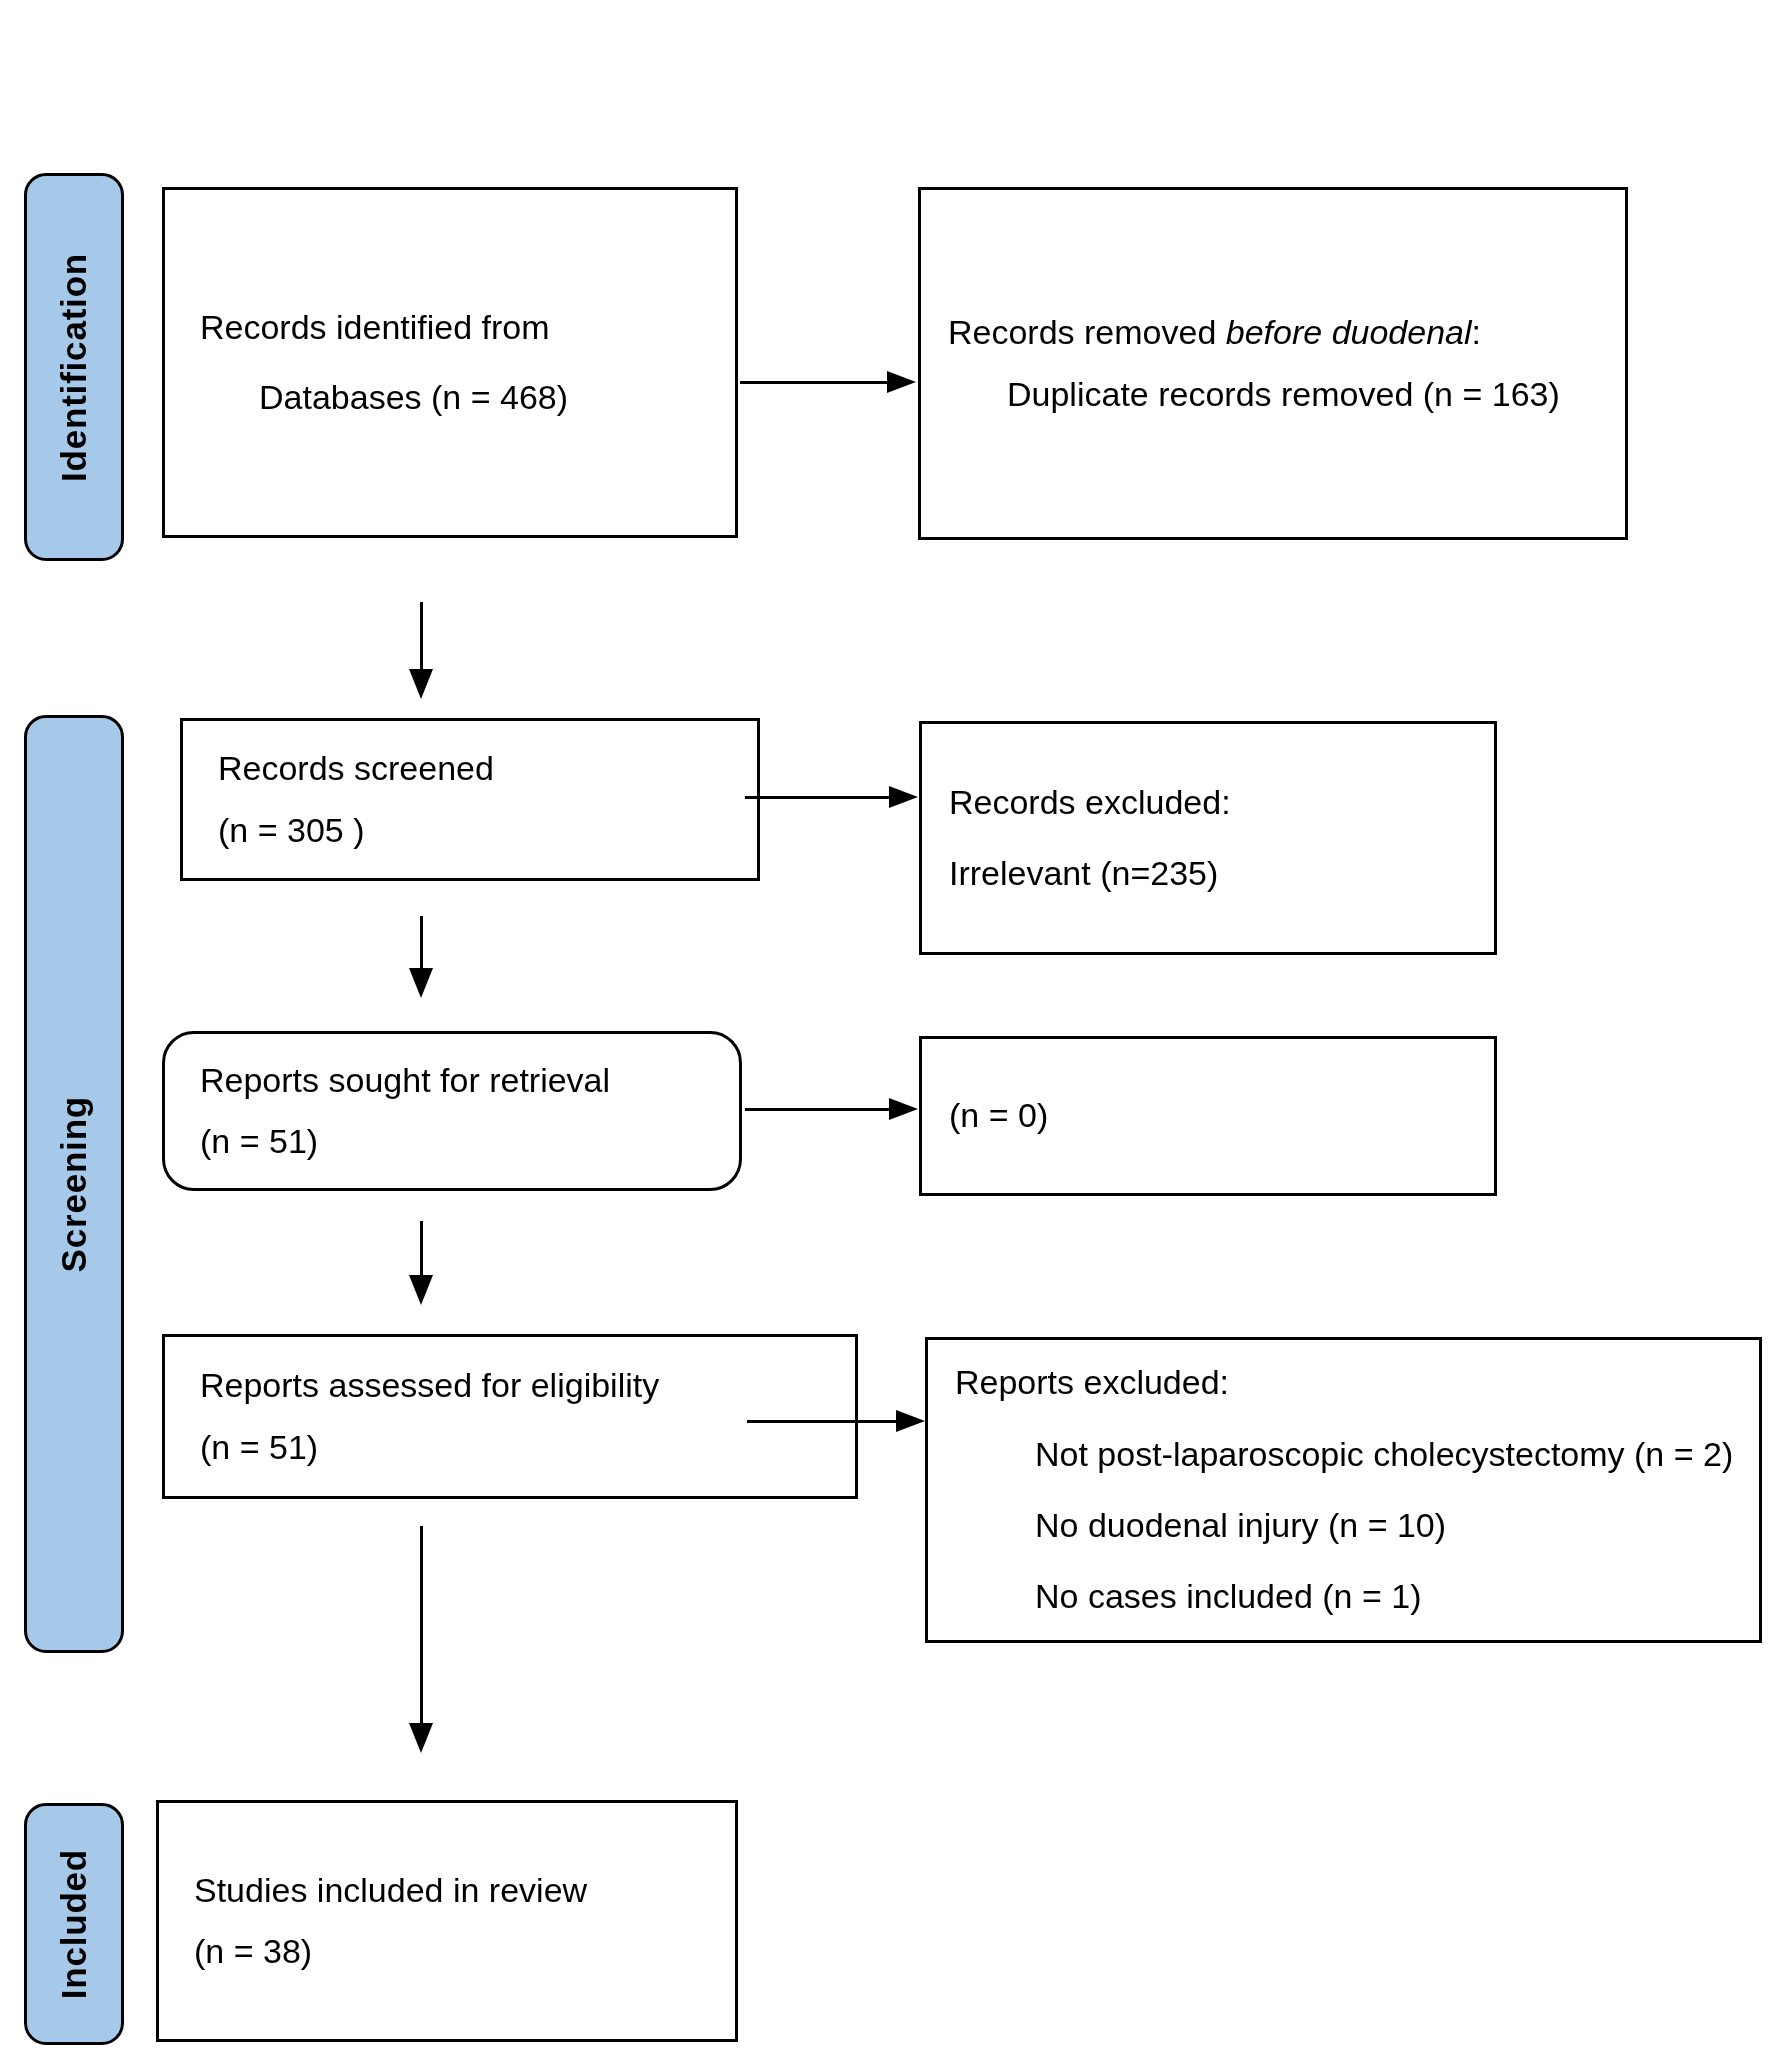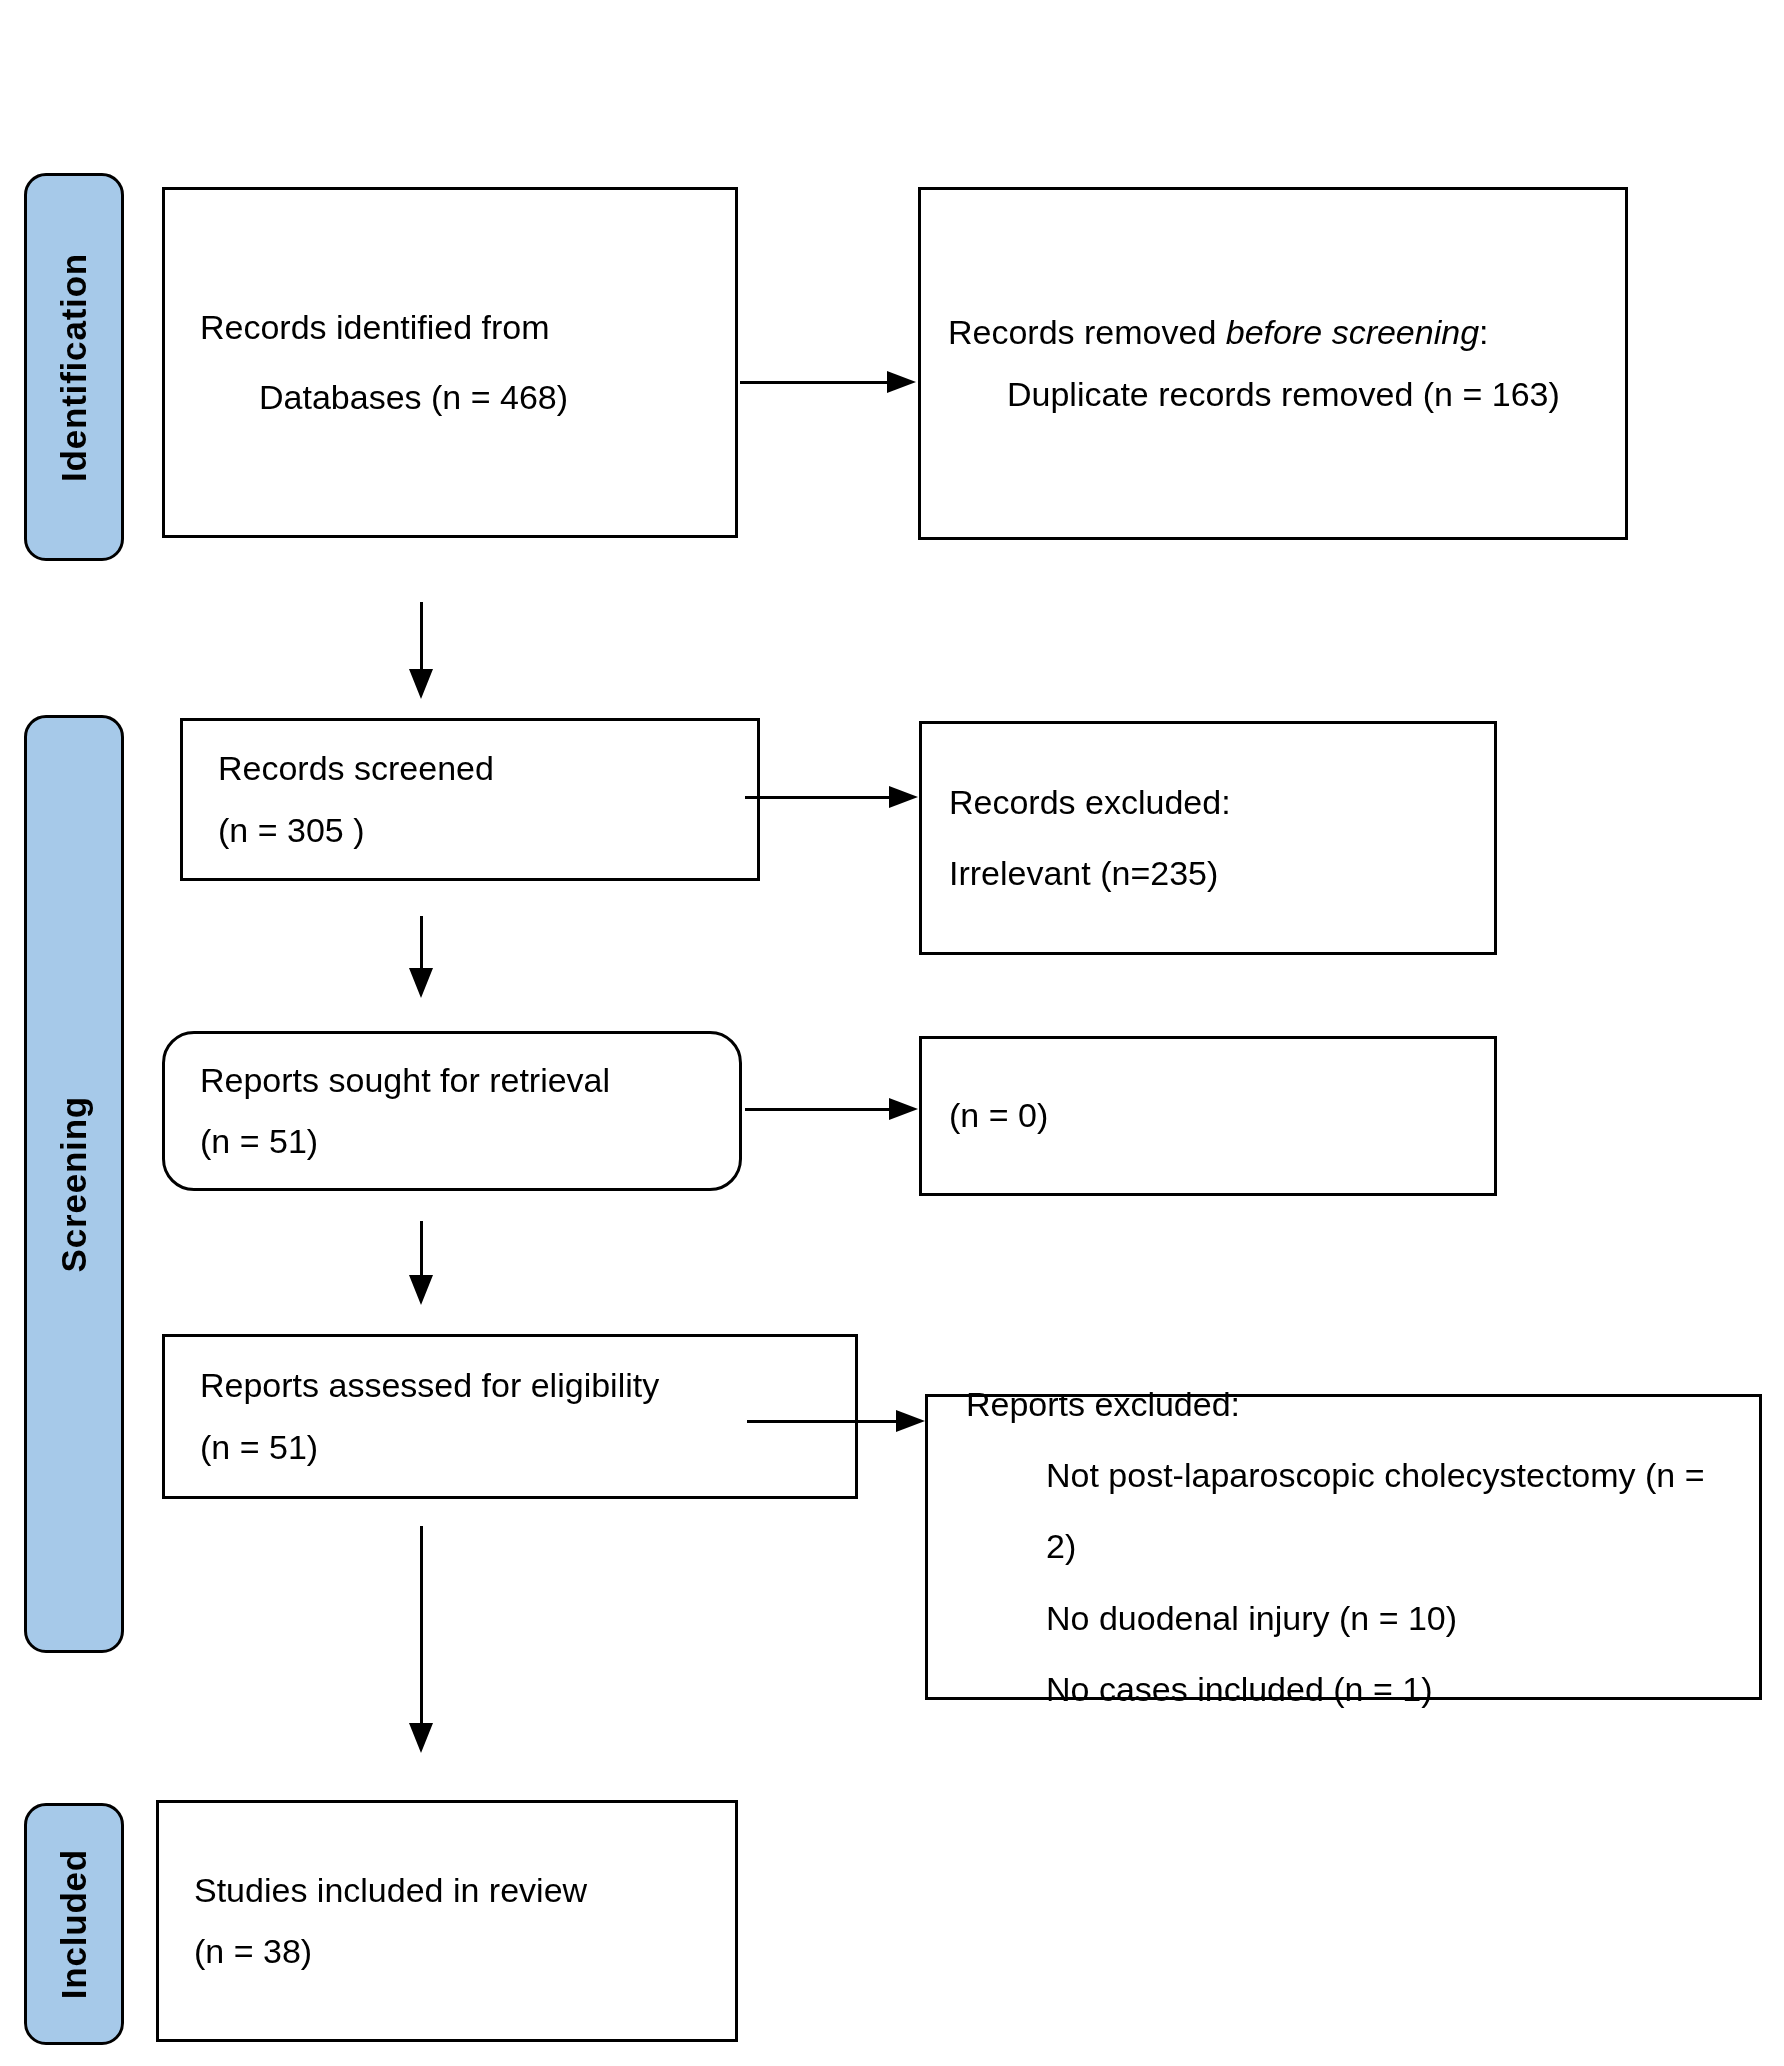--- a/index.html
+++ b/index.html
@@ -39,21 +39,21 @@
   .fbox .ind-95{padding-left:80px;}
   .fbox em{font-style:italic;}
 
   .b-records-identified{left:162px;top:187px;width:576px;height:351px;gap:8px;}
   .b-records-removed{left:918px;top:187px;width:710px;height:353px;padding-left:27px;}
   .b-records-screened{left:180px;top:718px;width:580px;height:163px;}
   .b-records-excluded{left:919px;top:721px;width:578px;height:234px;padding-left:27px;}
   .b-reports-sought{left:162px;top:1031px;width:580px;height:160px;border-radius:32px;}
   .b-reports-not-retrieved{left:919px;top:1036px;width:578px;height:160px;padding-left:27px;}
   .b-reports-assessed{left:162px;top:1334px;width:696px;height:165px;}
-  .b-reports-excluded{left:925px;top:1394px;width:837px;height:306px;padding-left:38px;}
+  .b-reports-excluded{left:925px;top:1337px;width:837px;height:306px;padding-left:27px;}
   .b-studies-included{left:156px;top:1800px;width:582px;height:242px;}
 
   
   .arrow-right{position:absolute;height:2.5px;background:#000;}
   .arrow-right::after{
     content:"";position:absolute;left:100%;top:50%;transform:translateY(-50%);
     border:11.8px solid transparent;border-right:0;border-left:29px solid #000;
   }
   .arrow-down{position:absolute;width:2.5px;background:#000;}
   .arrow-down::after{
@@ -84,21 +84,21 @@
   <div class="stage stage-included">
     <span>Included</span>
   </div>
 
   <div class="fbox b-records-identified">
     <div>Records identified from</div>
     <div class="ind-70">Databases (n = 468)</div>
   </div>
 
   <div class="fbox b-records-removed">
-    <div><span>Records removed </span><em>before screening</em><span>:</span></div>
+    <div><span>Records removed </span><em>before duodenal</em><span>:</span></div>
     <div class="ind-70">Duplicate records removed (n = 163)</div>
   </div>
 
   <div class="fbox b-records-screened">
     <div>Records screened</div>
     <div>(n = 305 )</div>
   </div>
 
   <div class="fbox roomy b-records-excluded">
     <div>Records excluded:</div>

